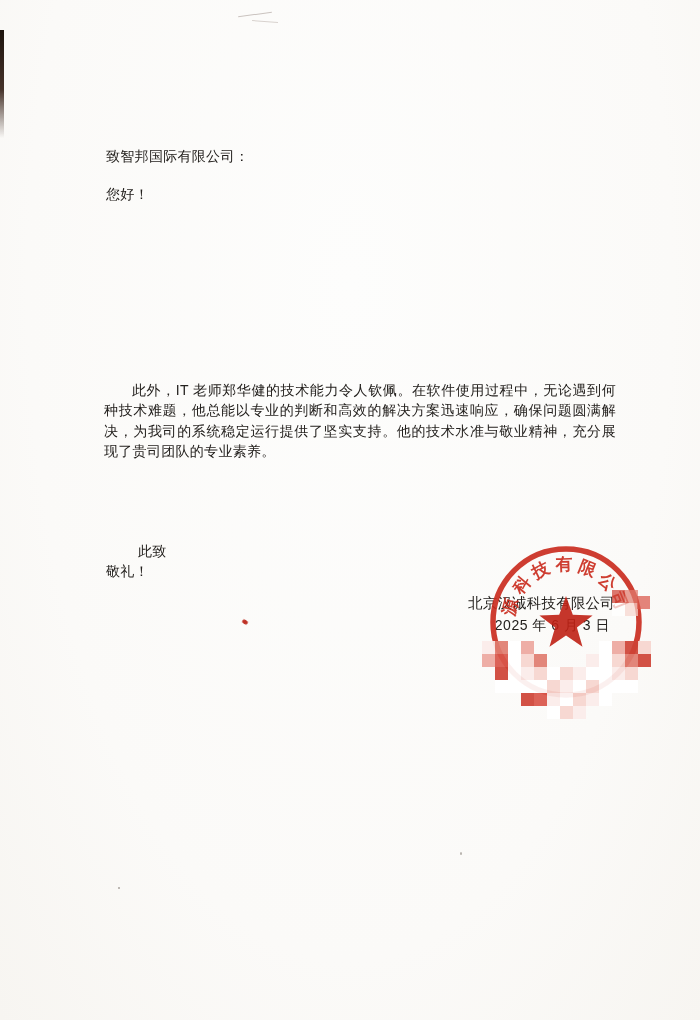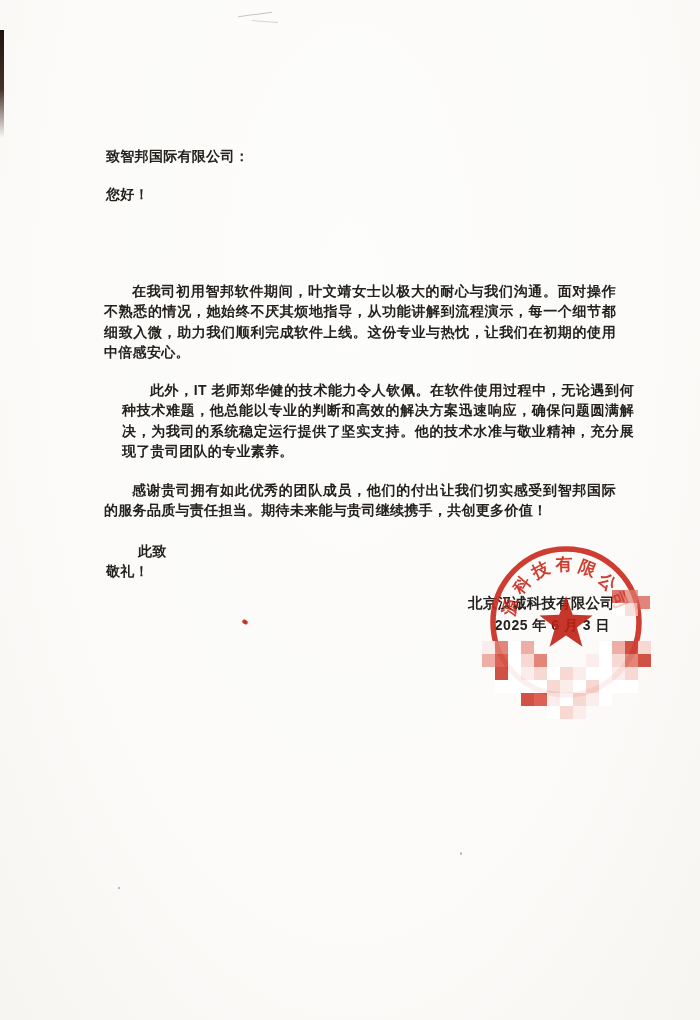--- a/index.html
+++ b/index.html
@@ -10,21 +10,21 @@
   }
   .page{
     position:absolute;inset:0;
     background:radial-gradient(ellipse at 50% 28%, #fdfdfc 0%, #fbfaf8 65%, #f7f5f1 100%);
   }
   .abs{position:absolute;}
   .txt{
     color:#24211e;
     font-size:14px;
     line-height:20.4px;
-    font-weight:700;
+    font-weight:400;
     letter-spacing:0.3px;
     z-index:2;
   }
   .title{
     left:0;right:0;top:95px;
     text-align:center;
     padding-left:18px;
     font-size:17px;
     font-weight:700;
     letter-spacing:2px;
@@ -65,23 +65,21 @@
 </head>
 <body>
 
 <div class="page">
 
 
   <div class="abs txt" style="left:106px;top:146px;">致智邦国际有限公司：</div>
 
   <div class="abs txt" style="left:106px;top:184px;">您好！</div>
 
-  <div class="abs txt para" style="top:281px;">在我司初用智邦软件期间，叶文靖女士以极大的耐心与我们沟通。面对操作不熟悉的情况，她始终不厌其烦地指导，从功能讲解到流程演示，每一个细节都细致入微，助力我们顺利完成软件上线。这份专业与热忱，让我们在初期的使用中倍感安心。</div>
-  <div class="abs txt para" style="top:380px;margin-left:18px;">此外，IT 老师郑华健的技术能力令人钦佩。在软件使用过程中，无论遇到何种技术难题，他总能以专业的判断和高效的解决方案迅速响应，确保问题圆满解决，为我司的系统稳定运行提供了坚实支持。他的技术水准与敬业精神，充分展现了贵司团队的专业素养。</div>
-  <div class="abs txt para" style="top:480px;">感谢贵司拥有如此优秀的团队成员，他们的付出让我们切实感受到智邦国际的服务品质与责任担当。期待未来能与贵司继续携手，共创更多价值！</div>
+  <div class="abs txt para" style="top:380px;">此外，IT 老师郑华健的技术能力令人钦佩。在软件使用过程中，无论遇到何种技术难题，他总能以专业的判断和高效的解决方案迅速响应，确保问题圆满解决，为我司的系统稳定运行提供了坚实支持。他的技术水准与敬业精神，充分展现了贵司团队的专业素养。</div>
 
   <div class="abs txt" style="left:138px;top:541px;">此致</div>
   <div class="abs txt" style="left:106px;top:561px;">敬礼！</div>
 
   <div class="abs txt signature">北京汉诚科技有限公司</div>
   <div class="abs txt date">2025 年 6 月 3 日</div>
 
   <div class="abs seal">
     <svg id="seal-svg" width="176" height="172" viewBox="0 0 176 172">
       <circle id="seal-ring" cx="80" cy="82" r="73" fill="none" stroke-width="5.5" stroke="#c9281a"></circle>

